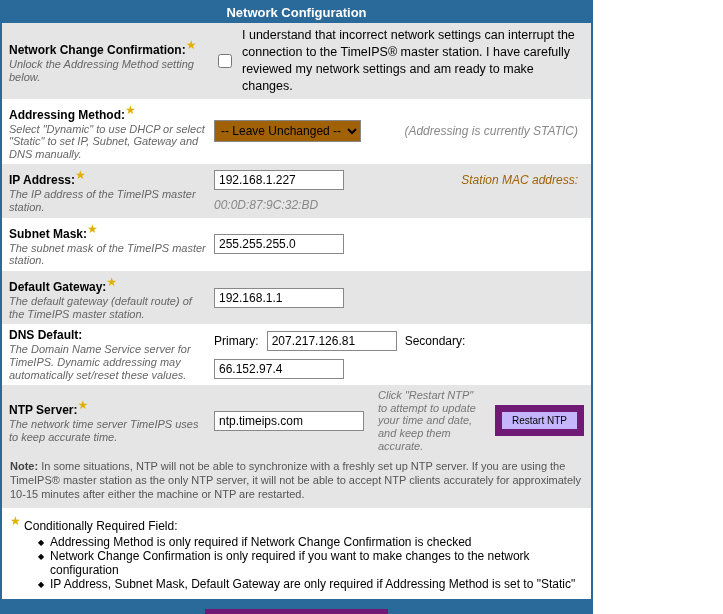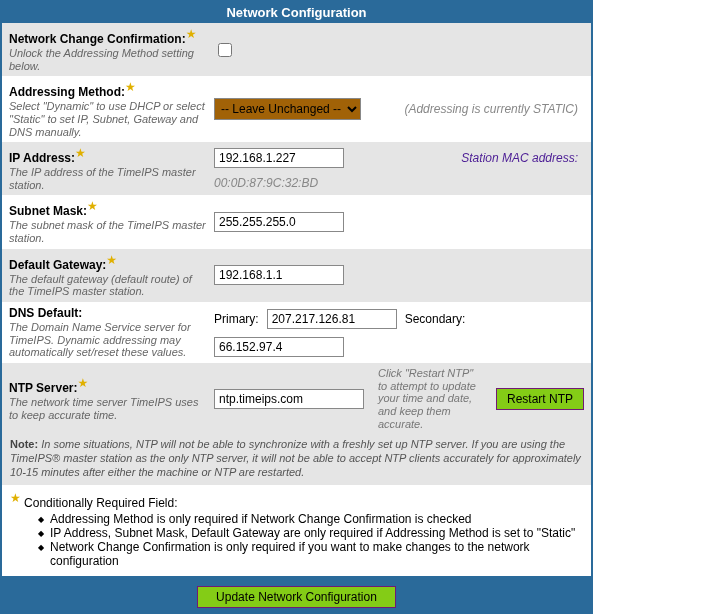--- a/index.html
+++ b/index.html
@@ -62,21 +62,21 @@
     font-size: 12.5px;
     line-height: 1.35;
   }
   .address-note {
     color: #888;
     font-style: italic;
     margin-left: auto;
     padding-right: 6px;
   }
   .mac-label {
-    color: #4c1d95;
+    color: #a16207;
     font-style: italic;
     margin-left: auto;
     padding-right: 6px;
   }
   .mac-val {
     color: #888;
     font-style: italic;
     padding-right: 4px;
   }
   input[type=text] {
@@ -104,39 +104,39 @@
   .ntp-hint {
     color: #777;
     font-style: italic;
     font-size: 11px;
     line-height: 1.15;
     flex: 1;
     padding: 0 6px;
   }
   .btn {
     font-family: Arial;
-    font-size: 12px;
+    font-size: 10px;
     padding: 3px 10px;
-    border: 1px solid #701a75;
-    background: #84cc16;
+    border: 7px solid #701a75;
+    background: #c4b5fd;
     cursor: pointer;
   }
   .note-block {
     padding: 4px 8px 6px 8px;
     background: #e5e5e5;
     font-size: 11px;
     color: #555;
     line-height: 1.25;
   }
   .note-block .note-lead {
     font-weight: bold;
     font-style: normal;
     color: #444;
   }
-  .note-body { font-style: italic; }
+  .note-body { }
   .footnote {
     padding: 6px 8px 8px 8px;
     font-size: 12px;
     background: #fff;
     border-radius: 7px;
   }
   .footnote ul {
     margin: 2px 0 0 28px;
     padding: 0;
   }
@@ -164,20 +164,21 @@
 
 <div class="outer">
   <div class="title-bar">Network Configuration</div>
 
   <div class="row row-alt">
     <div class="label-col">
       <span class="label-title">Network Change Confirmation:</span><span class="star">★</span>
       <div class="label-desc">Unlock the Addressing Method setting below.</div>
     </div>
     <input type="checkbox" style="">
+    <div class="consent-text">I understand that incorrect network settings can interrupt the connection to the TimeIPS® master station. I have carefully reviewed my network settings and am ready to make changes.</div>
   </div>
 
   <div class="row">
     <div class="label-col">
       <span class="label-title">Addressing Method:</span><span class="star">★</span>
       <div class="label-desc">Select "Dynamic" to use DHCP or select "Static" to set IP, Subnet, Gateway and DNS manually.</div>
     </div>
     <div class="control-col">
       <select>
         <option>-- Leave Unchanged --</option>
@@ -246,21 +247,21 @@
   <div class="note-block">
     <span class="note-lead">Note:</span>
     <span class="note-body">In some situations, NTP will not be able to synchronize with a freshly set up NTP server. If you are using the TimeIPS® master station as the only NTP server, it will not be able to accept NTP clients accurately for approximately 10-15 minutes after either the machine or NTP are restarted.</span>
   </div>
 
   <div class="footnote">
     <span class="star">★</span>
     <span>Conditionally Required Field:</span>
     <ul>
       <li>Addressing Method is only required if Network Change Confirmation is checked</li>
+      <li>Network Change Confirmation is only required if you want to make changes to the network configuration</li>
       <li>IP Address, Subnet Mask, Default Gateway are only required if Addressing Method is set to "Static"</li>
-      <li>Network Change Confirmation is only required if you want to make changes to the network configuration</li>
     </ul>
   </div>
 
   <div class="footer">
     <button class="btn" style="padding:3px 18px">Update Network Configuration</button>
   </div>
 </div>
 
 </body></html>

